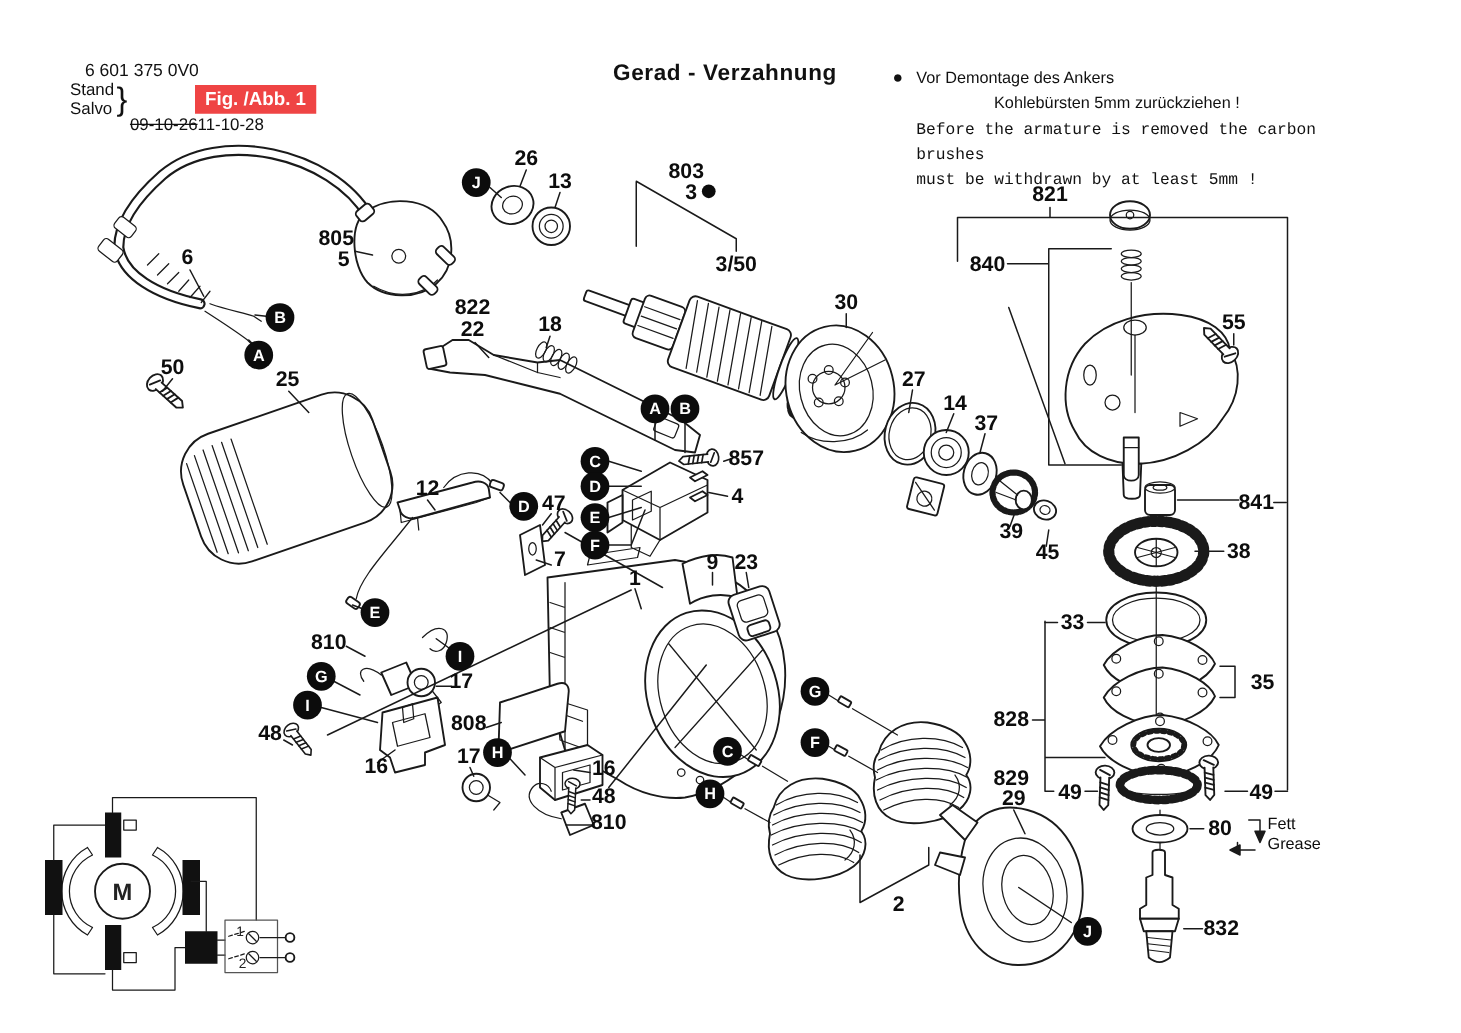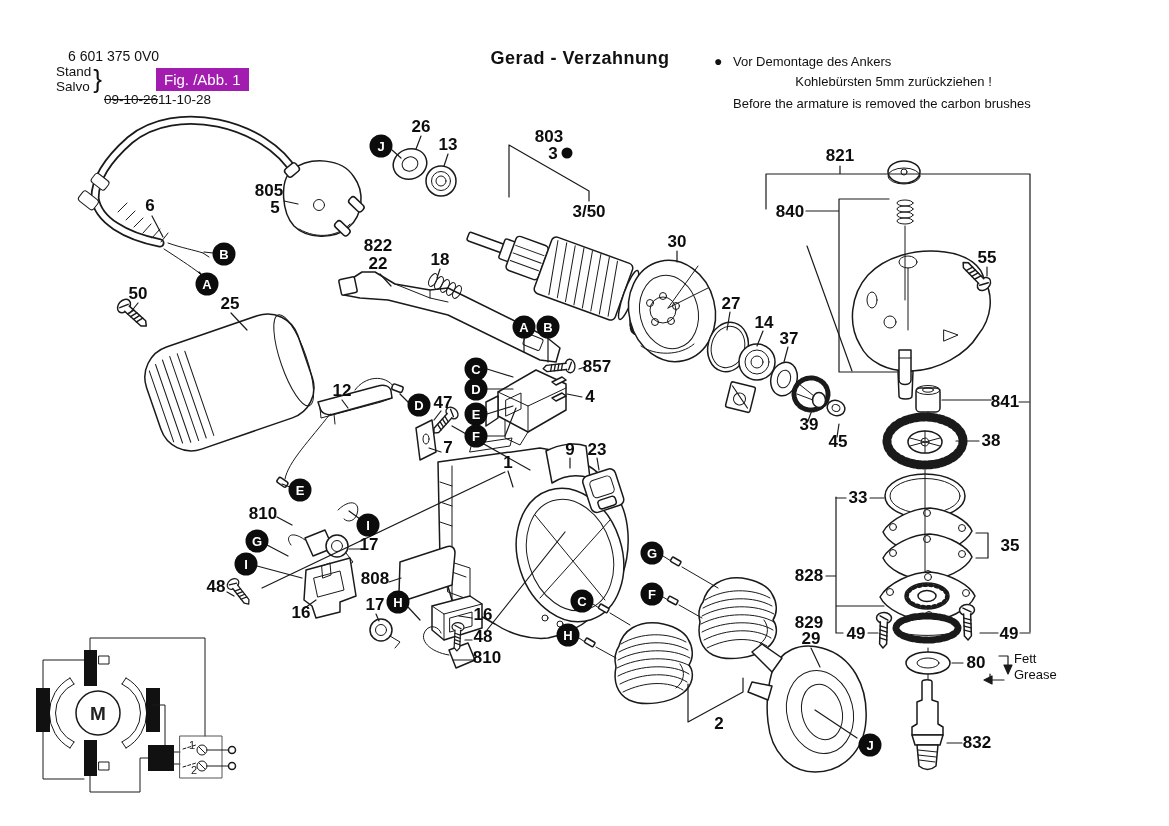--- a/index.html
+++ b/index.html
@@ -16,29 +16,29 @@
   .badge circle{fill:#0c0c0c;stroke:none;}
   .badge text{font:bold 13px "Liberation Sans",sans-serif;fill:#ffffff;text-anchor:middle;stroke:none;}
   .schtext{font:bold 19px "Liberation Sans",sans-serif;fill:#222;text-anchor:middle;stroke:none;}
   .schsmall{font:11px "Liberation Sans",sans-serif;fill:#222;text-anchor:middle;stroke:none;}
   .hdr-pn{position:absolute;left:68px;top:48px;font-size:14px;}
   .hdr-stand{position:absolute;left:56px;top:64px;display:flex;align-items:flex-start;font-size:13.5px;}
   .hdr-stand .si{display:flex;flex-direction:column;line-height:15px;}
   .hdr-stand .brace{font-size:26px;font-weight:400;margin:0 2px;}
   .hdr-stand .dates{display:flex;line-height:15px;margin-top:28px;}
   .hdr-stand .old{text-decoration:line-through;}
-  .figbox{position:absolute;left:156px;top:68px;background:#a21caf;color:#fff;
-          font-weight:normal;font-size:15px;padding:3px 8px;}
+  .figbox{position:absolute;left:156px;top:68px;background:#ef4444;color:#fff;
+          font-weight:bold;font-size:15px;padding:3px 8px;}
   .title{position:absolute;left:420px;top:48px;width:320px;text-align:center;
          font-weight:bold;font-size:18px;letter-spacing:.5px;}
   .notice{position:absolute;left:714px;top:52px;width:340px;font-size:13px;line-height:20px;}
   .notice .row1{position:relative;padding-left:19px;}
   .notice .bullet{position:absolute;left:0;top:-1px;font-size:14px;}
   .notice .row2{padding-left:19px;text-align:center;}
-  .notice .en{padding-left:19px;margin-top:2px;}
+  .notice .en{padding-left:19px;margin-top:2px;font-family:Liberation Mono, monospace;}
   .footer{position:absolute;left:302px;top:712px;font-size:12.5px;line-height:15.5px;}
 </style>
 </head>
 <body>
 
 <div class="page">
 
 <svg class="art" width="1169" height="826" viewBox="0 0 1169 826">
   <defs>
     <g id="scr">
@@ -615,17 +615,18 @@
 <div class="title">Gerad - Verzahnung</div>
 
 <div class="notice">
   <div class="row1">
     <span class="bullet">●</span>
     <span>Vor Demontage des Ankers</span>
   </div>
   <div class="row2">Kohlebürsten 5mm zurückziehen !</div>
   <div class="en">
     <div>Before the armature is removed the carbon brushes</div>
+    <div>must be withdrawn by at least 5mm !</div>
   </div>
 </div>
 
 
 </div>
 
 </body></html>

